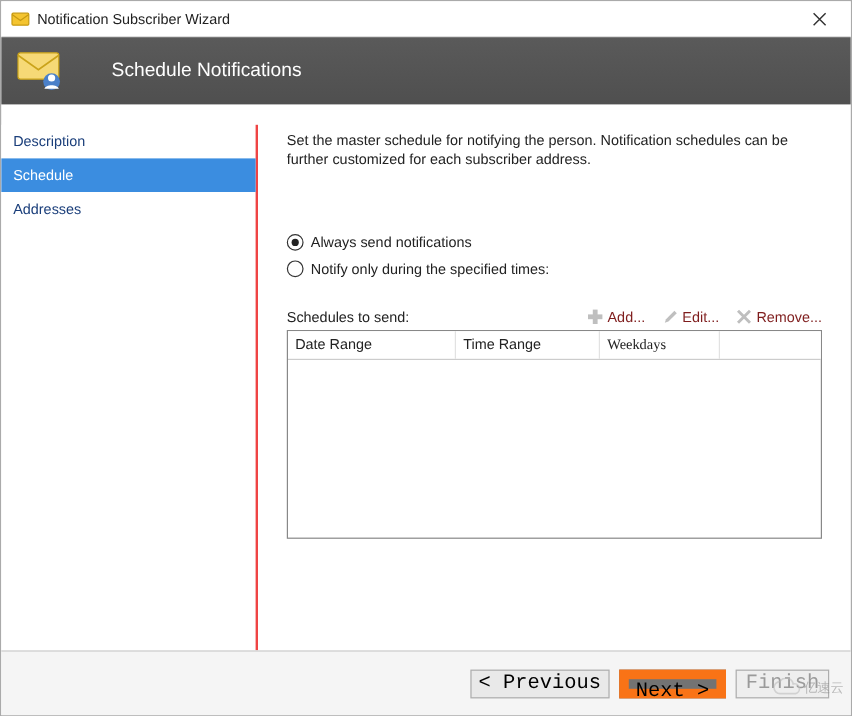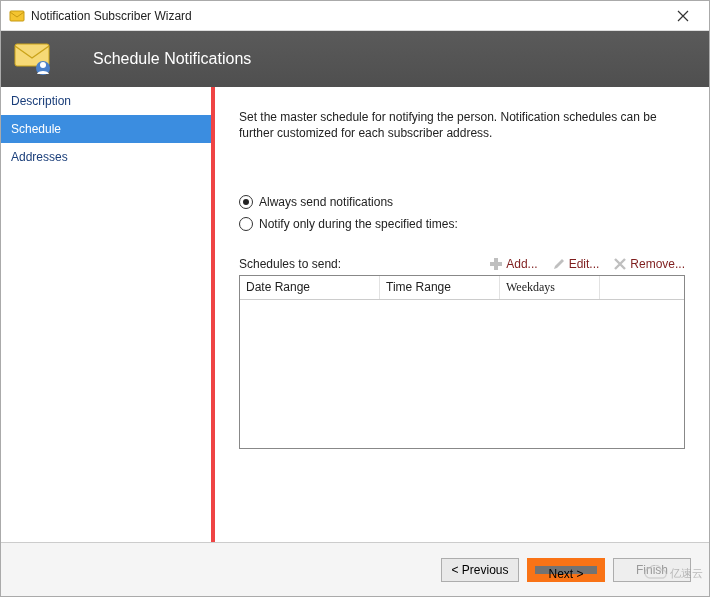--- a/index.html
+++ b/index.html
@@ -5,39 +5,39 @@
 * { box-sizing: border-box; font-family: "Segoe UI", Tahoma, sans-serif; }
 body { margin: 0; background: #fff; width: 710px; height: 597px; overflow: hidden; border: 1px solid #aaa; position: relative; }
 .titlebar { height: 30px; display: flex; align-items: center; padding: 0 6px 0 8px; background: #fff; border-bottom: 1px solid #ddd; }
 .titlebar-icon { width: 16px; height: 16px; margin-right: 6px; }
 .titlebar-title { font-size: 12px; color: #222; flex: 1; }
 .close-btn { width: 40px; height: 28px; display: flex; align-items: center; justify-content: center; cursor: pointer; }
 .header { height: 56px; background: linear-gradient(#5a5a5a,#4f4f4f); display: flex; align-items: center; padding-left: 12px; }
 .header-icon { width: 42px; height: 42px; margin-right: 12px; position: relative; }
 .header-title { color: #fff; font-size: 16px; font-weight: 400; margin-left: 26px; }
 .body { display: flex; height: calc(100% - 30px - 56px - 54px); }
-.sidebar { width: 214px; background: #fff; border-right: 4px solid #ef4444; }
+.sidebar { width: 214px; background: #fff; border-right: 2px solid #ef4444; margin-top: 17px; }
 .side-item { font-size: 12px; padding: 7px 10px; color: #1a3e7a; cursor: pointer; }
 .side-item.active { background: #3b8de0; color: #fff; }
 .content { flex: 1; padding: 22px 24px 10px 24px; font-size: 12px; color: #222; }
 .intro { line-height: 1.35; margin-bottom: 54px; max-width: 440px; }
 .radio-row { display: flex; align-items: center; margin-bottom: 8px; }
 .radio-outer { width: 14px; height: 14px; border: 1px solid #333; border-radius: 50%; margin-right: 6px; display: flex; align-items: center; justify-content: center; }
 .radio-dot { width: 6px; height: 6px; background: #222; border-radius: 50%; }
 .tool-row { display: flex; align-items: flex-start; margin-top: 26px; }
 .tool-label { flex: 1; color: #222; }
 .tool-btn { display: flex; align-items: center; color: #7f1d1d; margin-left: 14px; cursor: default; }
 .tool-btn svg { margin-right: 3px; }
 .grid { border: 1px solid #888; margin-top: 4px; height: 174px; background: #fff; }
 .grid-head { display: flex; border-bottom: 1px solid #ccc; background: #fff; }
 .grid-col { font-size: 12px; padding: 4px 6px; border-right: 1px solid #e2e2e2; }
 .grid-col:last-child { border-right: none; }
 .c1 { width: 140px; } .c2 { width: 120px; } .c3 { width: 100px; font-family: Liberation Serif, serif; } .c4 { flex: 1; }
 .footer { position: absolute; bottom: 0; left: 0; right: 0; height: 54px; border-top: 1px solid #ccc; display: flex; align-items: center; justify-content: flex-end; padding-right: 18px; gap: 8px; background: #f5f5f5; }
-.btn { min-width: 78px; height: 24px; font-size: 12px; background: #e9e9e9; border: 1px solid #adadad; cursor: pointer; }
+.btn { min-width: 78px; height: 24px; font-size: 17px; background: #e9e9e9; border: 1px solid #adadad; cursor: pointer; font-family: Liberation Mono, monospace; }
 .btn.primary { background: #737373; border: 8px solid #f97316; }
 .btn:disabled { color: #9a9a9a; background: #eee; }
 .watermark { position: absolute; right: 6px; bottom: 15px; opacity: .55; font-size: 11px; color: #888; display: flex; align-items: center; }
 </style>
 </head>
 <body>
 
 <div class="titlebar">
   <span class="titlebar-icon">
     <svg viewBox="0 0 16 16">

